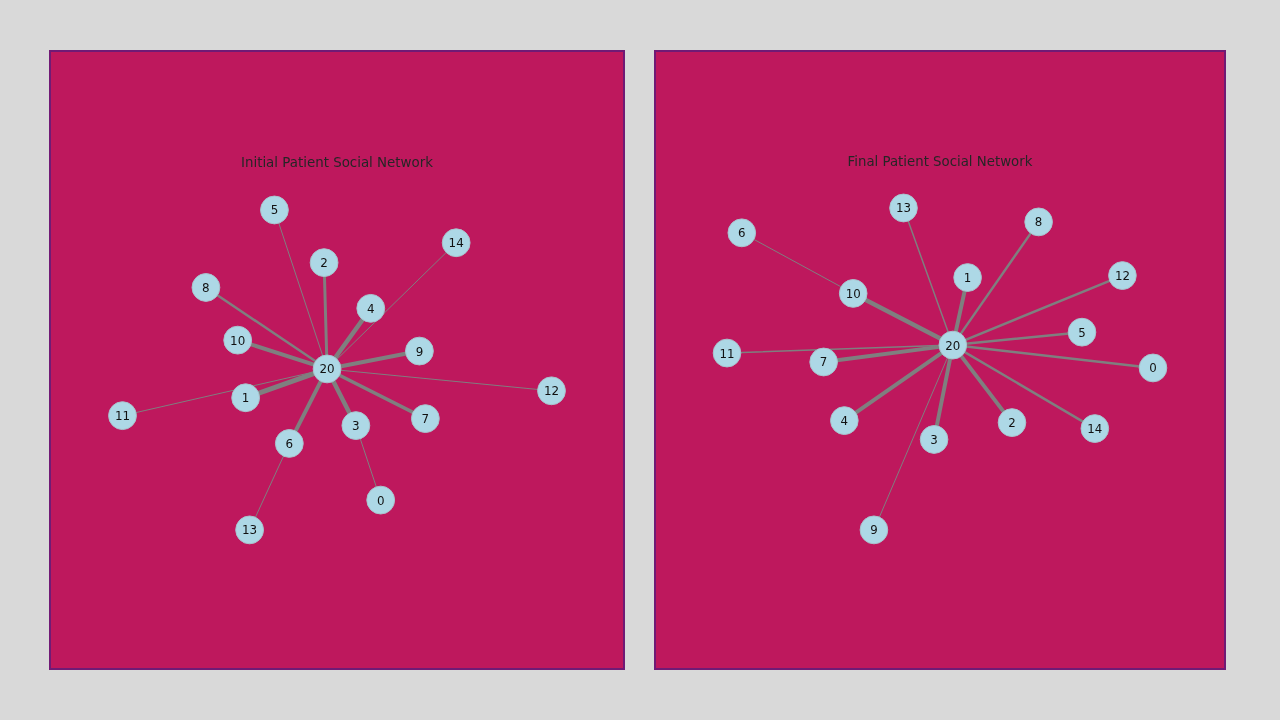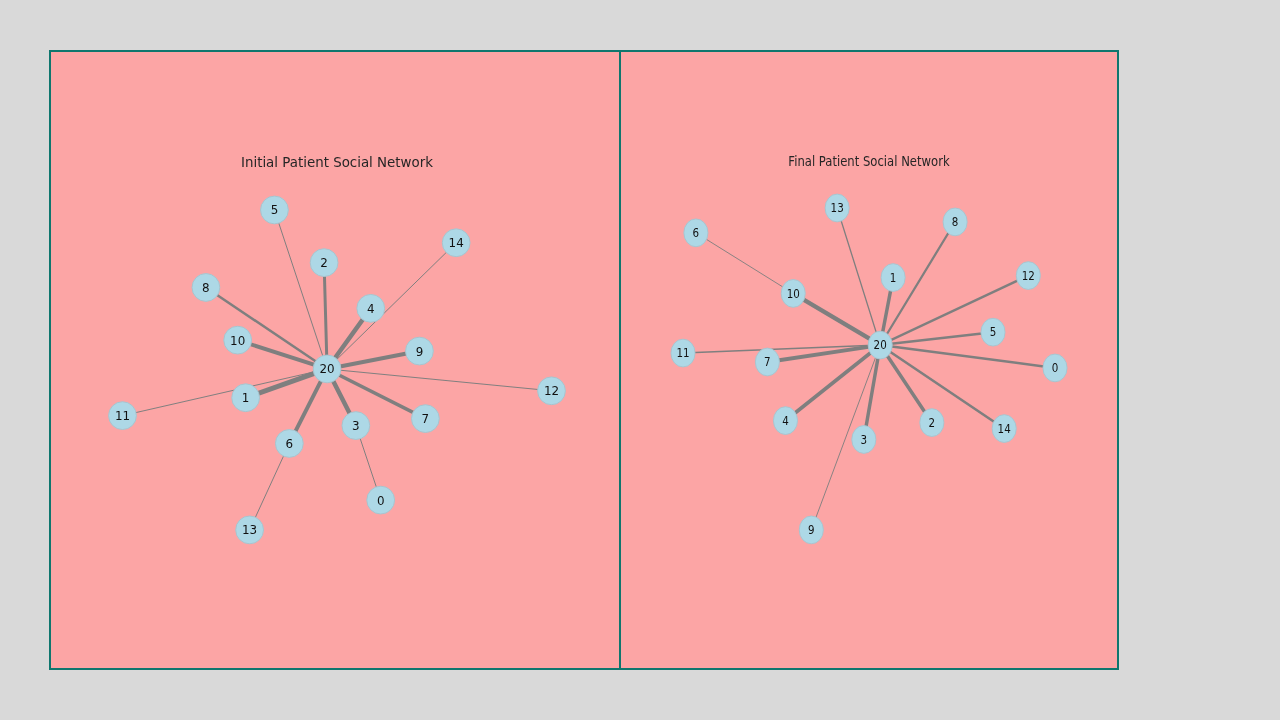--- a/index.html
+++ b/index.html
@@ -13,27 +13,27 @@
     font-family: "DejaVu Sans", sans-serif;
     overflow: hidden;
   }
   #root {
     position: relative;
     width: 1280px;
     height: 720px;
   }
   .panel {
     position: absolute;
-    background: #fca5a5;
-    border: 2px solid #0f766e;
+    background: #be185d;
+    border: 2px solid #701a75;
     box-sizing: border-box;
     padding-left: 19px;
   }
   #panel-left  { left: 49px;  top: 50px; width: 576px; height: 620px; }
-  #panel-right { left: 619px; top: 50px; width: 500px; height: 620px; }
+  #panel-right { left: 654px; top: 50px; width: 572px; height: 620px; }
 
   .panel-svg {
     position: absolute;
     left: 0;
     top: 0;
     width: 100%;
     height: 100%;
     display: block;
   }
   .chart-title {

